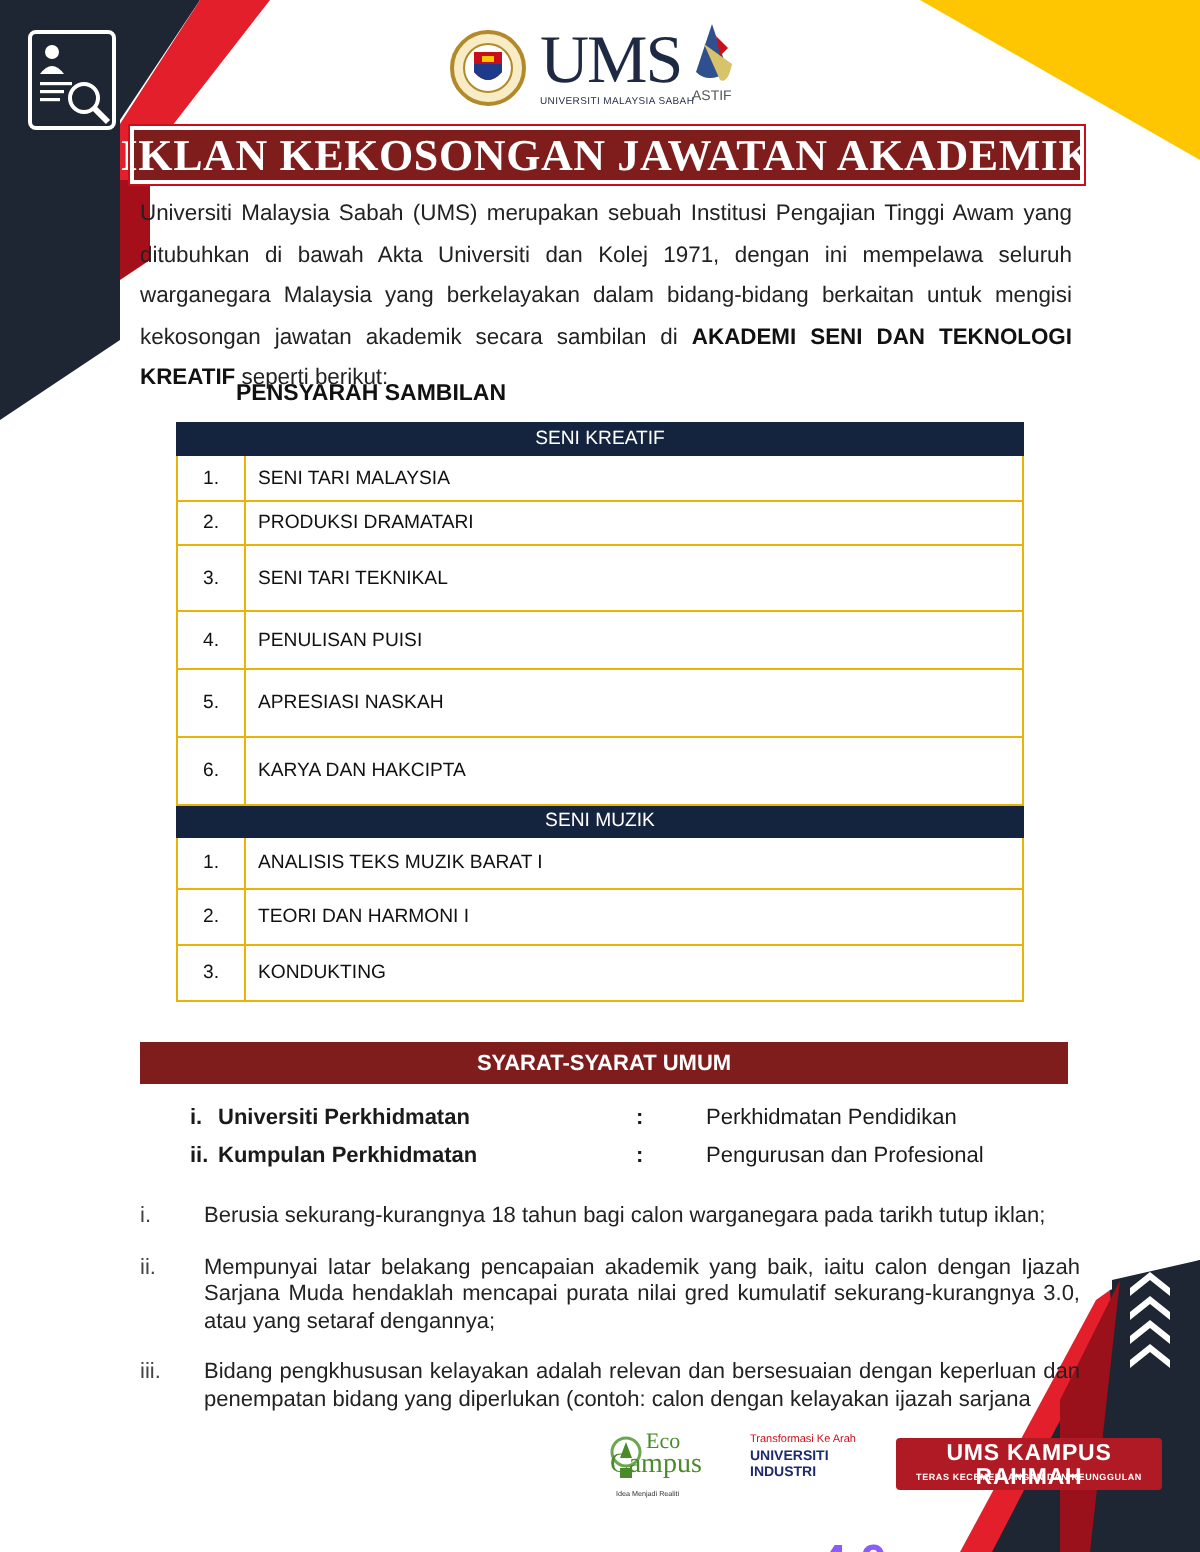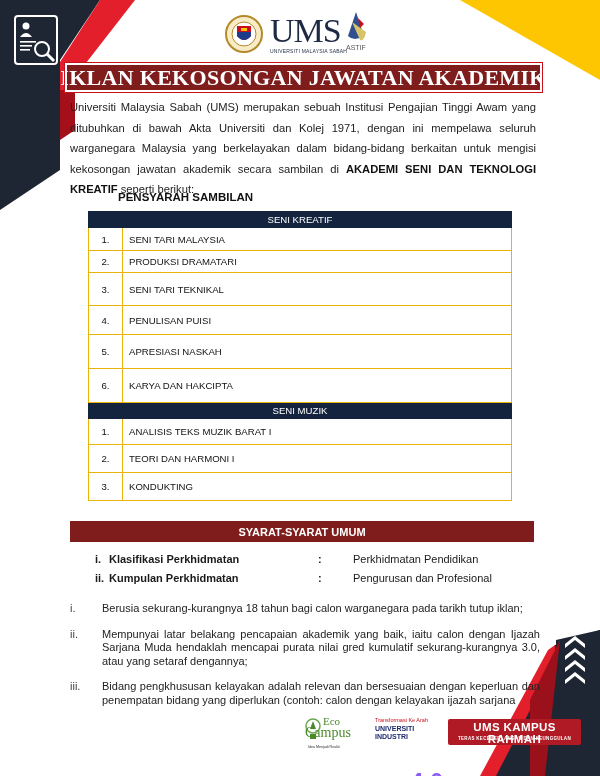--- a/index.html
+++ b/index.html
@@ -162,21 +162,21 @@
   </tbody>
 </table>
 
 <div class="req-bar">
   <span>SYARAT-SYARAT UMUM</span>
 </div>
 
 <div class="class-rows">
   <div class="class-row">
     <span class="roman">i.</span>
-    <span class="lbl">Klasifikasi Perkhidmatan</span>
+    <span class="lbl">Universiti Perkhidmatan</span>
     <span class="colon">:</span>
     <span class="val">Perkhidmatan Pendidikan</span>
   </div>
   <div class="class-row">
     <span class="roman">ii.</span>
     <span class="lbl">Kumpulan Perkhidmatan</span>
     <span class="colon">:</span>
     <span class="val">Pengurusan dan Profesional</span>
   </div>
 </div>

